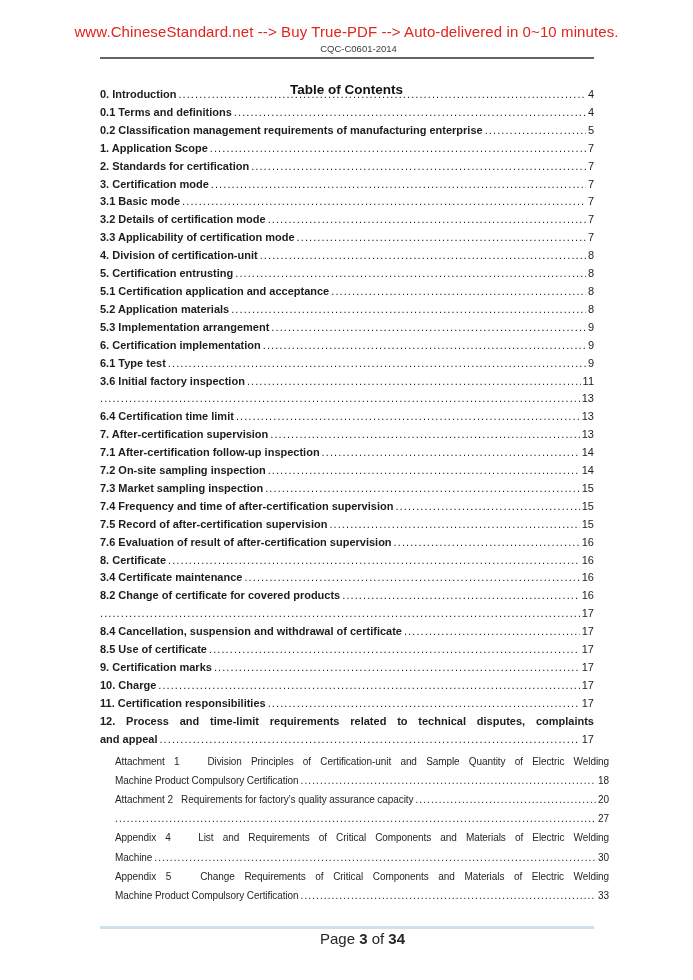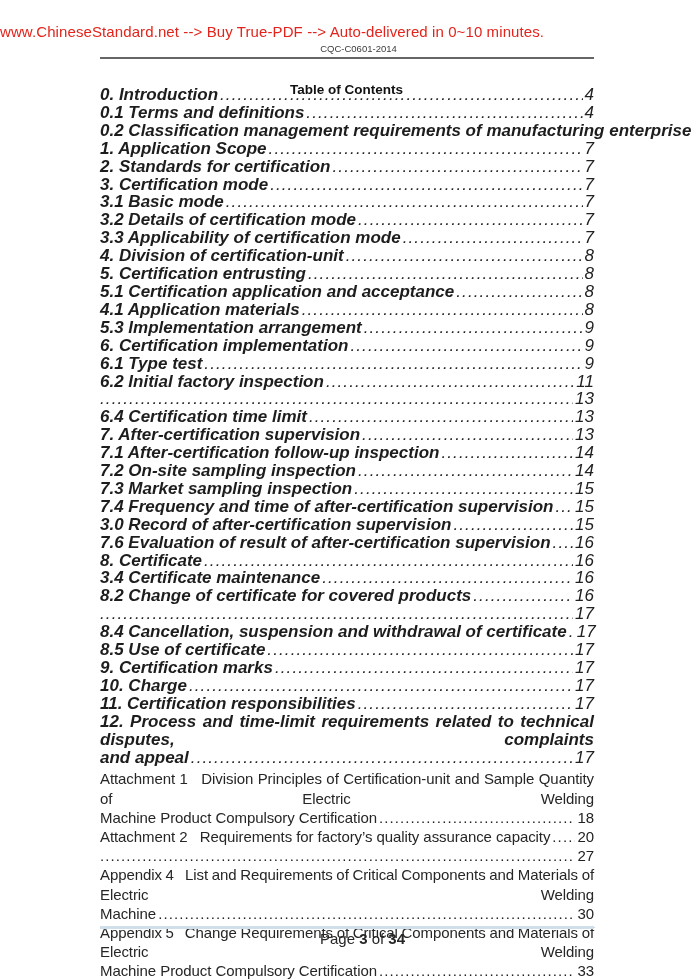--- a/index.html
+++ b/index.html
@@ -1,41 +1,41 @@
 <!DOCTYPE html>
 <html><head>
 <meta charset="utf-8">
 <style>
   html,body { margin:0; padding:0; background:#ffffff; }
   body { width:693px; height:980px; font-family:"Liberation Sans", sans-serif; color:#1d1d1d; }
   .page { position:relative; width:693px; height:980px; background:#fff; overflow:hidden; }
 
   .banner {
     position:absolute; top:23px; left:0; width:100%;
-    font-size:15px; line-height:18px;
+    text-align:center; font-size:15px; line-height:18px;
     color:#e2241c; letter-spacing:0.1px; white-space:nowrap;
   }
   .doc-code {
     position:absolute; top:43px; left:12px; width:100%;
     text-align:center; font-size:9.5px; line-height:12px; color:#3c3c3c;
   }
   .header-rule {
     position:absolute; top:57px; left:100px; width:494px; height:2px;
     background:#666666;
   }
   .toc-title {
     position:absolute; top:80px; left:0; width:100%; margin:0;
     text-align:center; font-size:13.5px; line-height:20px; font-weight:bold; color:#111;
   }
 
   .toc-list { position:absolute; top:86px; left:100px; width:494px; }
 
   .entry { width:100%; }
-  .entry.bold   { font-size:17px;   line-height:17.9px; font-weight:bold; color:#1d1d1d;font-style:italic; }
-  .entry.regular{ font-size:15px; line-height:19.2px; font-weight:normal; color:#262626; letter-spacing:-0.08px; }
+  .entry.bold   { font-size:11px;   line-height:17.9px; font-weight:bold; color:#1d1d1d; }
+  .entry.regular{ font-size:10px; line-height:19.2px; font-weight:normal; color:#262626; letter-spacing:-0.08px;margin-left:15px; }
   .entry.bold + .entry.regular { margin-top:3px; }
 
   .cont-line {
     text-align:justify; text-align-last:justify;
     word-spacing:-0.6px;
   }
   .entry.regular .cont-line { word-spacing:-0.8px; }
 
   .toc-row { display:flex; align-items:baseline; }
   .toc-row .t { white-space:nowrap; padding-right:2px; }
@@ -148,21 +148,21 @@
       </div>
       <div class="entry bold">
         <div class="toc-row">
           <span class="t">5.1 Certification application and acceptance</span>
           <span class="leader">............................................................................................................................................................................................................................................................................................................</span>
           <span class="pagenum">8</span>
         </div>
       </div>
       <div class="entry bold">
         <div class="toc-row">
-          <span class="t">4.1 Application materials</span>
+          <span class="t">5.2 Application materials</span>
           <span class="leader">............................................................................................................................................................................................................................................................................................................</span>
           <span class="pagenum">8</span>
         </div>
       </div>
       <div class="entry bold">
         <div class="toc-row">
           <span class="t">5.3 Implementation arrangement</span>
           <span class="leader">............................................................................................................................................................................................................................................................................................................</span>
           <span class="pagenum">9</span>
         </div>
@@ -176,21 +176,21 @@
       </div>
       <div class="entry bold">
         <div class="toc-row">
           <span class="t">6.1 Type test</span>
           <span class="leader">............................................................................................................................................................................................................................................................................................................</span>
           <span class="pagenum">9</span>
         </div>
       </div>
       <div class="entry bold">
         <div class="toc-row">
-          <span class="t">6.2 Initial factory inspection</span>
+          <span class="t">3.6 Initial factory inspection</span>
           <span class="leader">............................................................................................................................................................................................................................................................................................................</span>
           <span class="pagenum">11</span>
         </div>
       </div>
       <div class="entry bold">
         <div class="toc-row">
           <span class="leader">............................................................................................................................................................................................................................................................................................................</span>
           <span class="pagenum">13</span>
         </div>
       </div>
@@ -231,21 +231,21 @@
       </div>
       <div class="entry bold">
         <div class="toc-row">
           <span class="t">7.4 Frequency and time of after-certification supervision</span>
           <span class="leader">............................................................................................................................................................................................................................................................................................................</span>
           <span class="pagenum">15</span>
         </div>
       </div>
       <div class="entry bold">
         <div class="toc-row">
-          <span class="t">3.0 Record of after-certification supervision</span>
+          <span class="t">7.5 Record of after-certification supervision</span>
           <span class="leader">............................................................................................................................................................................................................................................................................................................</span>
           <span class="pagenum">15</span>
         </div>
       </div>
       <div class="entry bold">
         <div class="toc-row">
           <span class="t">7.6 Evaluation of result of after-certification supervision</span>
           <span class="leader">............................................................................................................................................................................................................................................................................................................</span>
           <span class="pagenum">16</span>
         </div>

